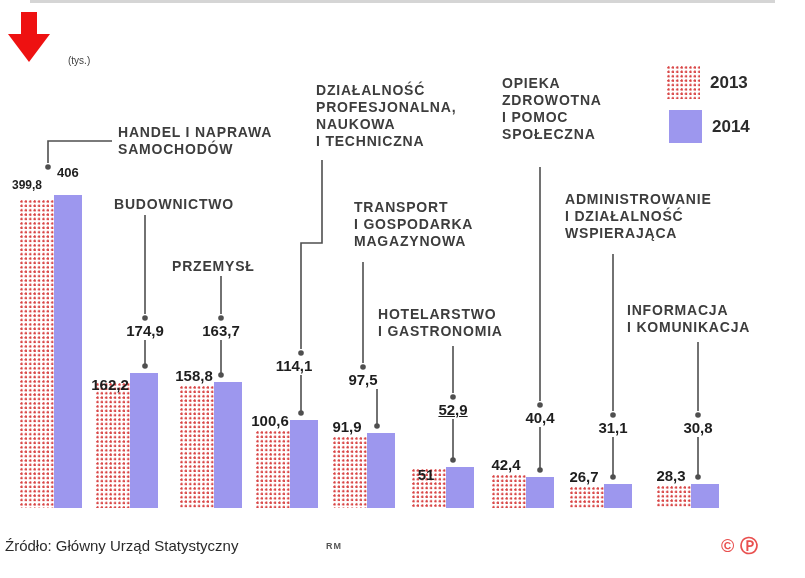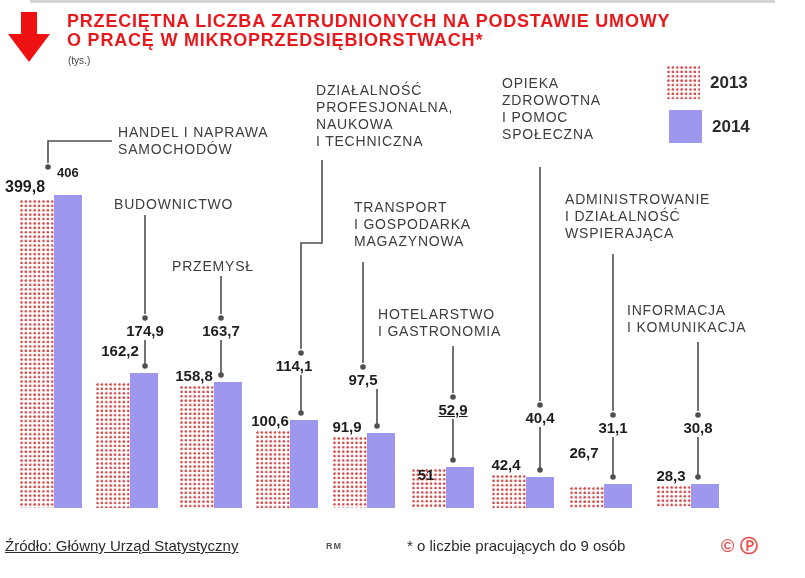--- a/index.html
+++ b/index.html
@@ -23,46 +23,44 @@
   #legend-label-2013{left:710px;top:73px;}
   #legend-label-2014{left:712px;top:117px;}
   
   .dotted{
     background-color:#ffffff;
     background-image:radial-gradient(circle at 1.6px 1.6px,#d84444 1.15px,rgba(255,255,255,0) 1.45px);
     background-size:4.4px 4.4px;
   }
   .bar{position:absolute;}
   .bar-2014{background:#9d97ee;}
-  .cat-label{position:absolute;font-size:14px;font-weight:normal;color:#3d3d3d;
+  .cat-label{position:absolute;font-size:14px;font-weight:bold;color:#3d3d3d;
     letter-spacing:.8px;line-height:17px;white-space:pre-line;}
   .val-label{position:absolute;font-size:15px;font-weight:bold;color:#1e1e1e;white-space:nowrap;}
   .val-center{transform:translateX(-50%);}
   #connector-svg{left:0;top:0;width:805px;height:578px;pointer-events:none;}
   
   .footer-text{font-size:15px;color:#2b2b2b;font-weight:500;}
-  #source-text{left:5px;top:537px;text-decoration:underline;}
+  #source-text{left:5px;top:537px;}
   #credit-text{left:326px;top:541px;font-size:9px;font-weight:bold;color:#555;letter-spacing:1px;}
   #footnote-text{left:407px;top:537px;}
   .badge{font-size:18px;color:#e9504f;font-weight:bold;line-height:18px;}
   #copyright-icon{left:721px;top:537px;}
   #p-circle-icon{left:740px;top:537px;}
 </style>
 </head>
 <body>
 
 <div id="stage">
   <div id="top-divider" class="abs"></div>
 
   <svg id="arrow-icon" class="abs" viewBox="0 0 46 50">
     <path d="M15 0 h16 v22 h13 L23 50 2 22 h13 z" fill="#ee1111"></path>
   </svg>
 
-  <div id="page-title" class="abs">PRZECIĘTNA LICZBA ZATRUDNIONYCH NA PODSTAWIE UMOWY
-O PRACĘ W MIKROPRZEDSIĘBIORSTWACH*</div>
   <div id="unit-label" class="abs">(tys.)</div>
 
   <div id="legend-swatch-2013" class="abs legend-swatch dotted"></div>
   <div id="legend-label-2013" class="abs legend-label">2013</div>
   <div id="legend-swatch-2014" class="abs legend-swatch"></div>
   <div id="legend-label-2014" class="abs legend-label">2014</div>
 
   <svg id="connector-svg" class="abs" viewBox="0 0 805 578">
       <polyline points="112,141 48,141 48,163" fill="none" stroke="#4f4f4f" stroke-width="1.6"></polyline>
       <circle cx="48" cy="167" r="2.8" fill="#4f4f4f"></circle>
@@ -97,26 +95,26 @@
       <polyline points="698,342 698,411" fill="none" stroke="#4f4f4f" stroke-width="1.6"></polyline>
       <circle cx="698" cy="415" r="2.8" fill="#4f4f4f"></circle>
       <polyline points="698,437 698,475" fill="none" stroke="#4f4f4f" stroke-width="1.6"></polyline>
       <circle cx="698" cy="477" r="2.8" fill="#4f4f4f"></circle>
     </svg>
   <div id="bars-layer">
       <div class="bar dotted" style="left: 20px; top: 200px; width: 34px; height: 308px;"></div>
       <div class="bar bar-2014" style="left: 54px; top: 195px; width: 28px; height: 313px;"></div>
       <div class="cat-label" style="left: 118px; top: 124px;">HANDEL I NAPRAWA
 SAMOCHODÓW</div>
-      <div class="val-label" style="left: 5px; top: 178px; font-size: 16px;">399,8</div>
+      <div class="val-label" style="left: 12px; top: 178px; font-size: 12px;">399,8</div>
       <div class="val-label" style="left: 57px; top: 165px; font-size: 13px;">406</div>
       <div class="bar dotted" style="left: 96px; top: 383px; width: 34px; height: 125px;"></div>
       <div class="bar bar-2014" style="left: 130px; top: 373px; width: 28px; height: 135px;"></div>
       <div class="cat-label" style="left: 114px; top: 196px;">BUDOWNICTWO</div>
-      <div class="val-label val-center" style="left: 110px; top: 342px; margin-left: 10px;">162,2</div>
+      <div class="val-label val-center" style="left: 110px; top: 376px;">162,2</div>
       <div class="val-label val-center" style="left: 145px; top: 322px;">174,9</div>
       <div class="bar dotted" style="left: 180px; top: 386px; width: 34px; height: 122px;"></div>
       <div class="bar bar-2014" style="left: 214px; top: 382px; width: 28px; height: 126px;"></div>
       <div class="cat-label" style="left: 172px; top: 258px;">PRZEMYSŁ</div>
       <div class="val-label val-center" style="left: 194px; top: 367px;">158,8</div>
       <div class="val-label val-center" style="left: 221px; top: 322px;">163,7</div>
       <div class="bar dotted" style="left: 256px; top: 431px; width: 34px; height: 77px;"></div>
       <div class="bar bar-2014" style="left: 290px; top: 420px; width: 28px; height: 88px;"></div>
       <div class="cat-label" style="left: 316px; top: 82px;">DZIAŁALNOŚĆ
 PROFESJONALNA,
@@ -143,28 +141,27 @@
 ZDROWOTNA
 I POMOC
 SPOŁECZNA</div>
       <div class="val-label val-center" style="left: 506px; top: 456px;">42,4</div>
       <div class="val-label val-center" style="left: 540px; top: 409px;">40,4</div>
       <div class="bar dotted" style="left: 570px; top: 487px; width: 34px; height: 21px;"></div>
       <div class="bar bar-2014" style="left: 604px; top: 484px; width: 28px; height: 24px;"></div>
       <div class="cat-label" style="left: 565px; top: 191px;">ADMINISTROWANIE
 I DZIAŁALNOŚĆ
 WSPIERAJĄCA</div>
-      <div class="val-label val-center" style="left: 584px; top: 444px;">26,7</div>
+      <div class="val-label val-center" style="left: 584px; top: 468px;">26,7</div>
       <div class="val-label val-center" style="left: 613px; top: 419px;">31,1</div>
       <div class="bar dotted" style="left: 657px; top: 486px; width: 34px; height: 22px;"></div>
       <div class="bar bar-2014" style="left: 691px; top: 484px; width: 28px; height: 24px;"></div>
       <div class="cat-label" style="left: 627px; top: 302px;">INFORMACJA
 I KOMUNIKACJA</div>
       <div class="val-label val-center" style="left: 671px; top: 467px;">28,3</div>
       <div class="val-label val-center" style="left: 698px; top: 419px;">30,8</div>
     </div>
 
   <div id="source-text" class="abs footer-text">Źródło: Główny Urząd Statystyczny</div>
   <div id="credit-text" class="abs">RM</div>
-  <div id="footnote-text" class="abs footer-text">* o liczbie pracujących do 9 osób</div>
   <div id="copyright-icon" class="abs badge">©</div>
   <div id="p-circle-icon" class="abs badge">Ⓟ</div>
 </div>
 
 </body></html>

